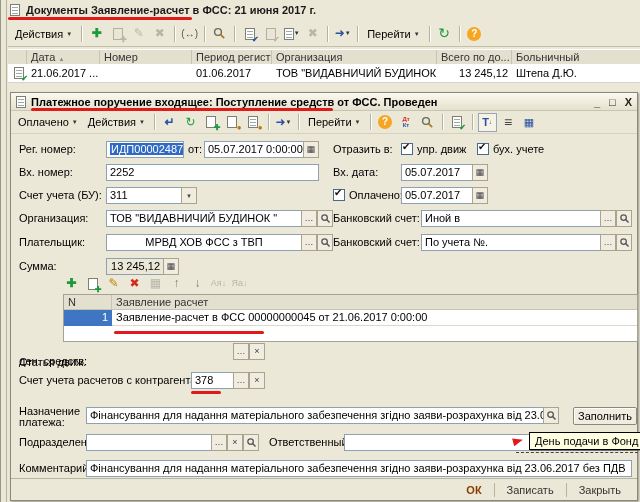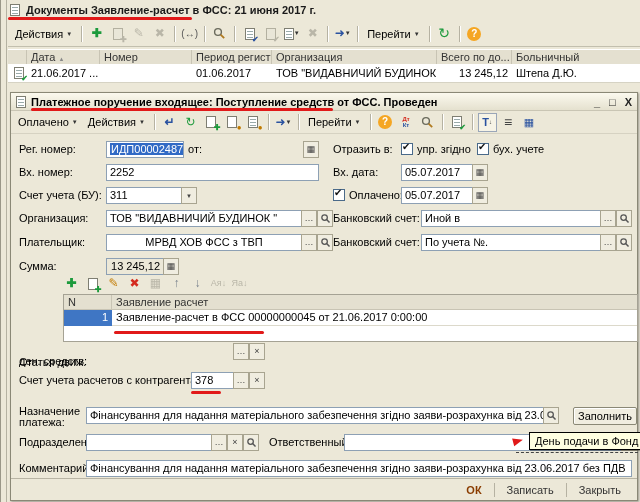--- a/index.html
+++ b/index.html
@@ -221,24 +221,25 @@
         <span>Т</span>
           <span class="caret">↓</span>
       </span>
       <span class="tbtn" style="font-size:14px;color:#444">≡</span>
       <span class="tbtn blue" style="font-size:11px">▦</span>
     </div>
 
     <div class="lbl" style="left:8px;top:50px">Рег. номер:</div>
     <div class="inp" style="left:95px;top:48px;width:78px"><span style="background:#316ac5;color:#fff;padding:0 1px">ИДП00002487</span></div>
     <div class="lbl" style="left:177px;top:50px">от:</div>
+    <div class="inp" style="left:193px;top:48px;width:100px">05.07.2017  0:00:00</div>
     <div class="btn16" style="left:292px;top:48px">▦</div>
     <div class="lbl" style="left:322px;top:50px">Отразить в:</div>
     <div class="lbl" style="left:390px;top:50px">
-      <span class="cb"><span class="cbmark">✔</span></span><span>упр. згідно</span>
+      <span class="cb"><span class="cbmark">✔</span></span><span>упр. движ</span>
     </div>
     <div class="lbl" style="left:466px;top:50px">
       <span class="cb"><span class="cbmark">✔</span></span><span>бух. учете</span>
     </div>
 
     <div class="lbl" style="left:8px;top:73px">Вх. номер:</div>
     <div class="inp" style="left:95px;top:71px;width:213px">2252</div>
     <div class="lbl" style="left:322px;top:73px">Вх. дата:</div>
     <div class="inp" style="left:390px;top:71px;width:72px">05.07.2017</div>
     <div class="btn16" style="left:461px;top:71px">▦</div>

